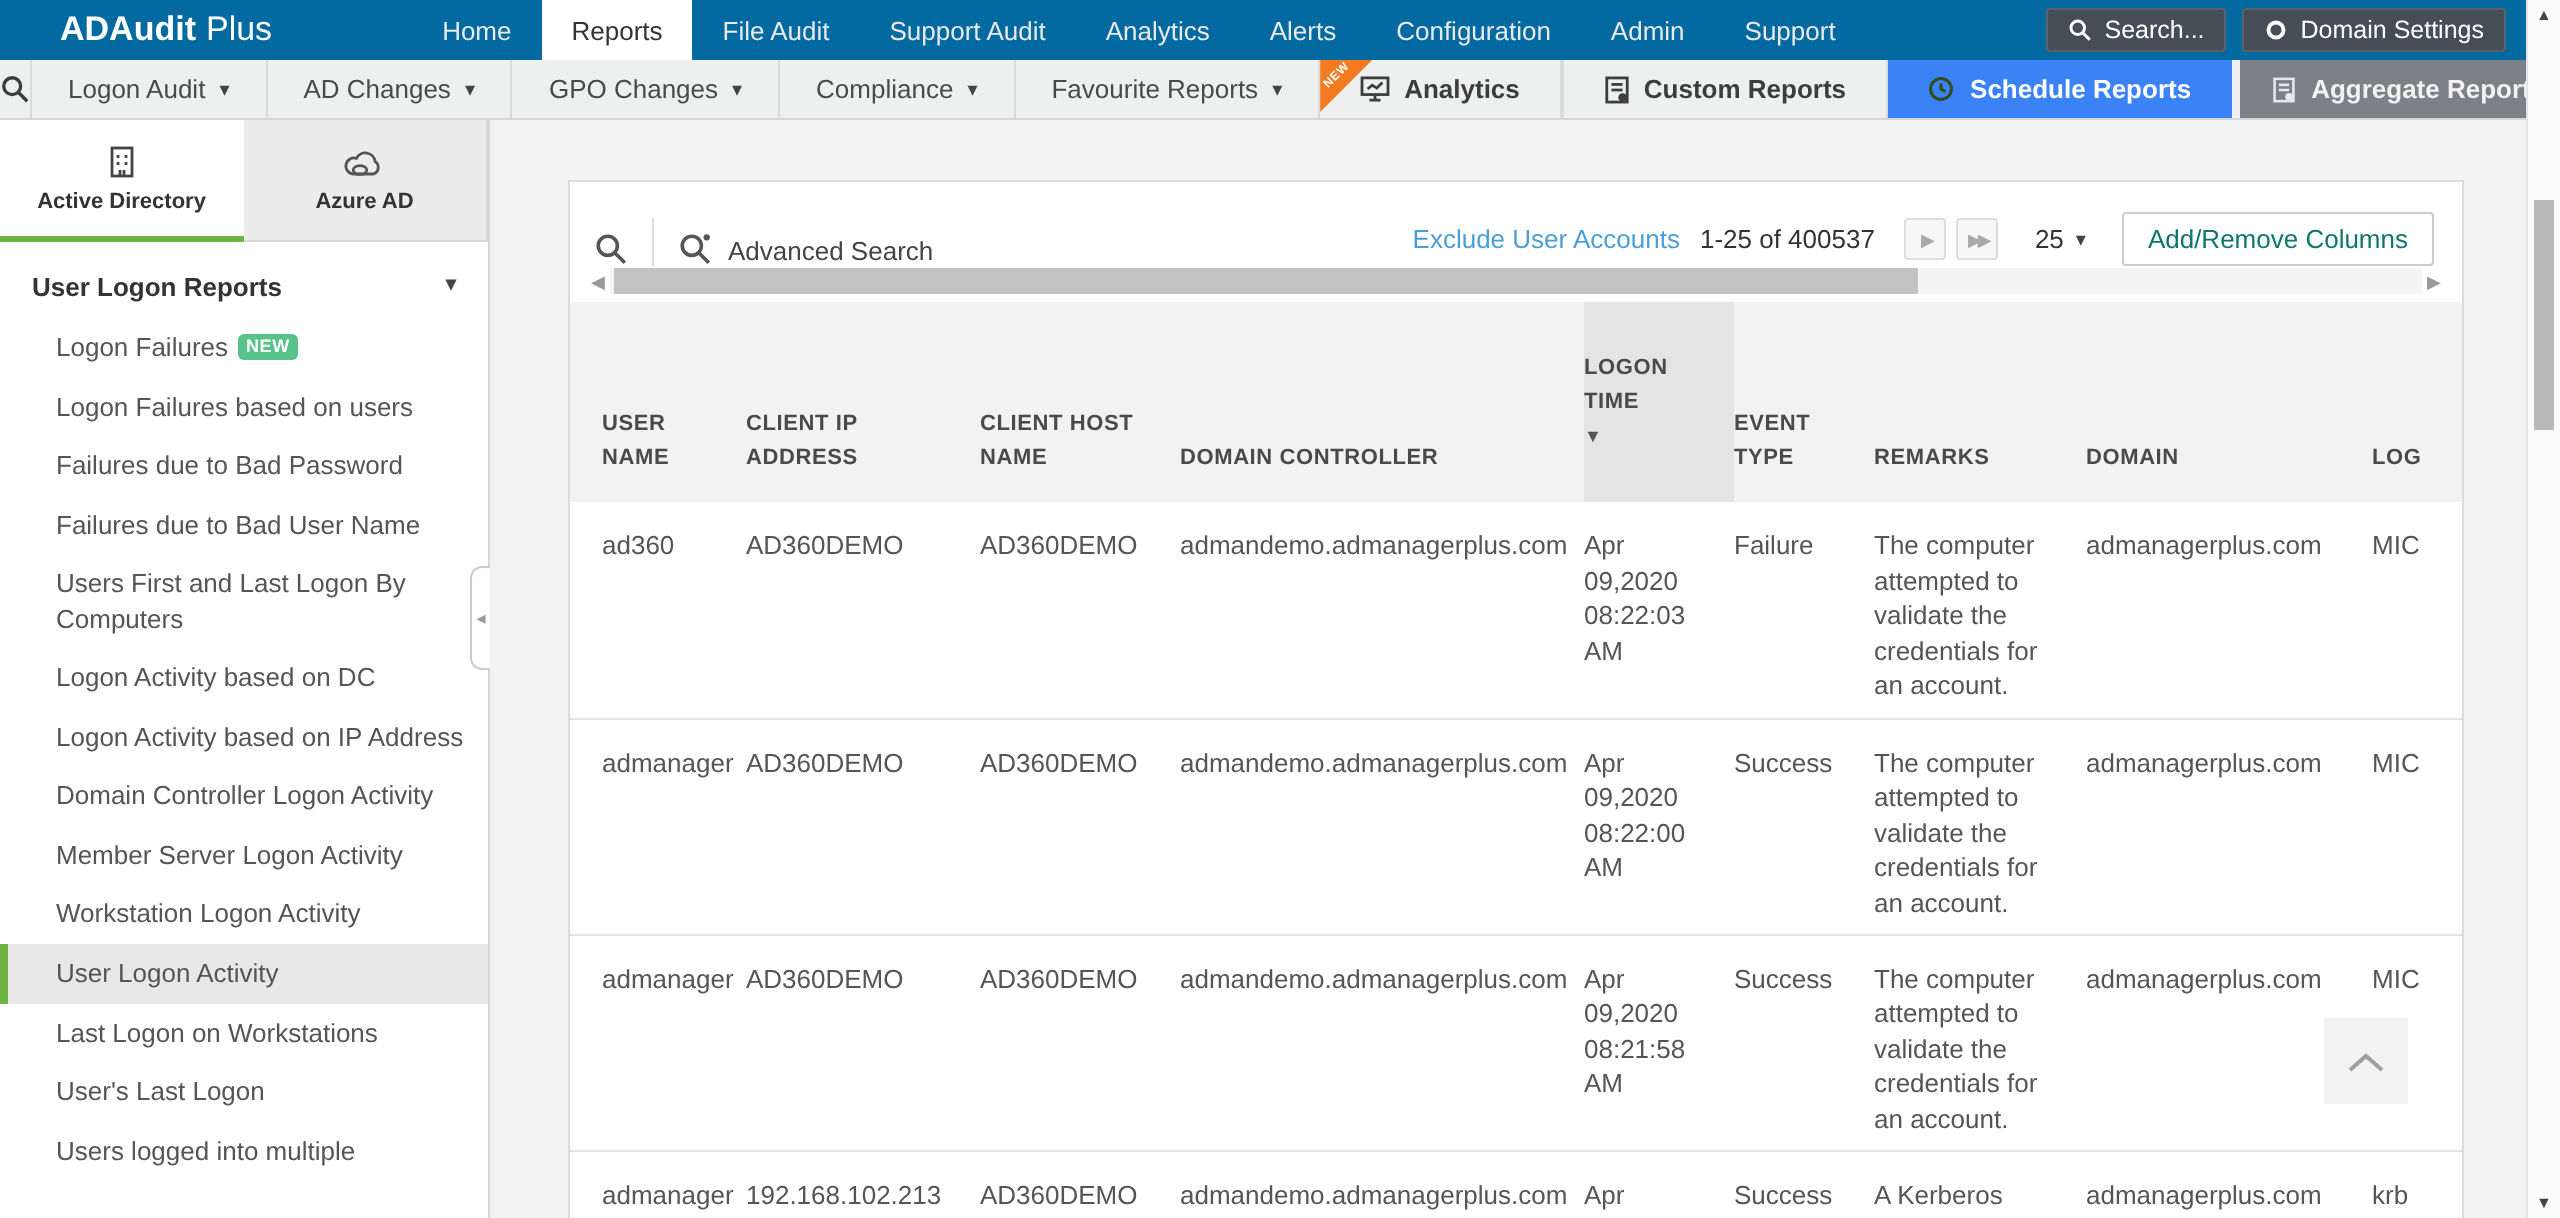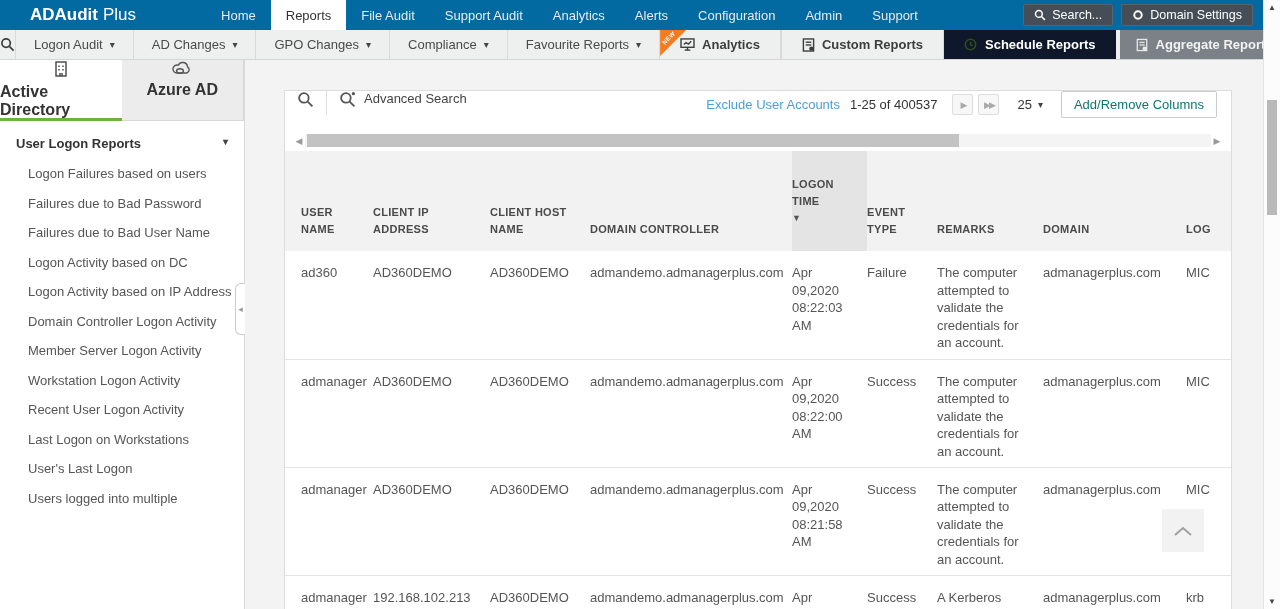--- a/index.html
+++ b/index.html
@@ -23,44 +23,44 @@
   
   .subbar { height:30px; background:#eef0f0; border-bottom:1px solid #d6d6d6; display:flex; align-items:stretch; flex:0 0 30px; }
   .sub-search { width:46px; display:flex; align-items:center; justify-content:center; color:#3c3c3c; cursor:pointer; }
   .sub-menu { display:flex; align-items:center; gap:7px; padding:0 18px; border-left:1px solid #dadada; cursor:pointer; color:#4a4a4a; white-space:nowrap; }
   .sub-menu:last-of-type { border-right:1px solid #dadada; }
   .caret { font-size:10px; color:#444; }
   .sub-right { margin-left:auto; display:flex; align-items:stretch; margin-right:16px; }
   .sub-tool { position:relative; display:flex; align-items:center; gap:7px; padding:0 20px; border-left:1px solid #dadada; border-right:1px solid #dadada; cursor:pointer; font-weight:bold; color:#3d3d3d; white-space:nowrap; }
   .ribbon { position:absolute; left:0; top:0; width:26px; height:26px; background:#f47b20; clip-path:polygon(0 0,100% 0,0 100%); color:#fff; font-size:6px; font-weight:bold; }
   .ribbon i { position:absolute; left:1px; top:5px; transform:rotate(-45deg); font-style:normal; letter-spacing:.5px; }
-  .btn-green { background:#0f172a; color:#fff; display:flex; align-items:center; gap:8px; padding:0 20px; font-weight:bold; cursor:pointer; white-space:nowrap; }
+  .btn-green { background:#3b82f6; color:#fff; display:flex; align-items:center; gap:8px; padding:0 20px; font-weight:bold; cursor:pointer; white-space:nowrap; }
   .btn-gray { background:#7b8186; color:#f2f2f2; display:flex; align-items:center; gap:8px; padding:0 16px; font-weight:bold; cursor:pointer; margin-left:4px; white-space:nowrap; }
 
   
   .content { flex:1; display:flex; min-height:0; }
 
   
   .sidebar { width:245px; background:#fff; border-right:1px solid #d8d8d8; position:relative; flex:0 0 245px; }
   .side-tabs { display:flex; height:61px; }
-  .side-tab { flex:1; display:flex; flex-direction:column; align-items:center; gap:5px; font-weight:bold; font-size:16px; color:#333; cursor:pointer; background:#ececec; border-bottom:1px solid #d8d8d8; border-right:1px solid #d8d8d8; }
+  .side-tab { flex:1; display:flex; flex-direction:column; align-items:center; justify-content:center; gap:5px; font-weight:bold; font-size:11px; color:#333; cursor:pointer; background:#ececec; border-bottom:1px solid #d8d8d8; border-right:1px solid #d8d8d8; }
   .side-tab.active { background:#fff; border-bottom:3px solid #6cb33f; border-right:none; }
   .side-section { display:flex; align-items:flex-start; padding:15px 16px 8px 16px; font-weight:bold; color:#333; cursor:pointer; }
   .side-section .caret { margin-left:auto; }
   .side-list { list-style:none; }
   .side-item { padding:6px 10px 6px 28px; color:#555; cursor:pointer; line-height:1.35; }
   .side-item.selected { background:#e8e8e8; border-left:4px solid #6cb33f; padding-left:24px; }
   .pill-new { background:#57c289; color:#fff; font-size:9px; font-weight:bold; border-radius:3px; padding:1px 4px 2px; margin-left:5px; vertical-align:2px; letter-spacing:.3px; }
   .collapse-handle { position:absolute; right:-1px; top:223px; width:10px; height:52px; background:#fff; border:1px solid #ccc; border-right:none; border-radius:6px 0 0 6px; display:flex; align-items:center; justify-content:center; color:#999; font-size:9px; cursor:pointer; }
 
   
   .main { flex:1; position:relative; background:#f3f3f3; min-width:0; }
   .card { position:absolute; left:39px; top:30px; right:31px; bottom:-2px; background:#fff; border:1px solid #dcdcdc; overflow:hidden; }
 
-  .card-toolbar { height:42px; display:flex; align-items:flex-start; padding:0 14px 0 12px; }
+  .card-toolbar { height:42px; display:flex; align-items:flex-end; padding:0 14px 0 12px; }
   .tool-divider { width:1px; height:24px; background:#ddd; margin:0 12px; }
   .adv-label { color:#444; margin-left:8px; }
   .card-toolbar .right { margin-left:auto; display:flex; align-items:center; }
   .link-blue { color:#4a9fd8; cursor:pointer; white-space:nowrap; }
   .range-text { color:#333; margin:0 10px 0 10px; white-space:nowrap; }
   .page-btn { width:21px; height:21px; border:1px solid #ddd; background:#f7f7f7; color:#a9a9a9; display:flex; align-items:center; justify-content:center; font-size:9px; margin-left:5px; cursor:pointer; border-radius:2px; letter-spacing:-2px; }
   .page-size { display:flex; align-items:center; gap:6px; margin:0 18px; color:#333; cursor:pointer; }
   .btn-outline { border:1px solid #ccc; background:#fff; border-radius:2px; padding:5px 12px; color:#0f766e; cursor:pointer; white-space:nowrap; font-size:13px; font-family:inherit; }
 
   
@@ -243,29 +243,31 @@
           <span>Azure AD</span>
         </div>
       </div>
 
       <div class="side-section">
         <span>User Logon Reports</span>
         <span class="caret">▾</span>
       </div>
 
       <ul class="side-list">
+        <li class="side-item"><span>Logon Failures</span><span class="pill-new">NEW</span></li>
         <li class="side-item">Logon Failures based on users</li>
         <li class="side-item">Failures due to Bad Password</li>
         <li class="side-item">Failures due to Bad User Name</li>
+        <li class="side-item">Users First and Last Logon By Computers</li>
         <li class="side-item">Logon Activity based on DC</li>
         <li class="side-item">Logon Activity based on IP Address</li>
         <li class="side-item">Domain Controller Logon Activity</li>
         <li class="side-item">Member Server Logon Activity</li>
         <li class="side-item">Workstation Logon Activity</li>
-        <li class="side-item">Recent User Logon Activity</li>
+        <li class="side-item selected">User Logon Activity</li>
         <li class="side-item">Last Logon on Workstations</li>
         <li class="side-item">User's Last Logon</li>
         <li class="side-item">Users logged into multiple</li>
       </ul>
 
       <div class="collapse-handle">
         <span>◂</span>
       </div>
     </aside>
 

